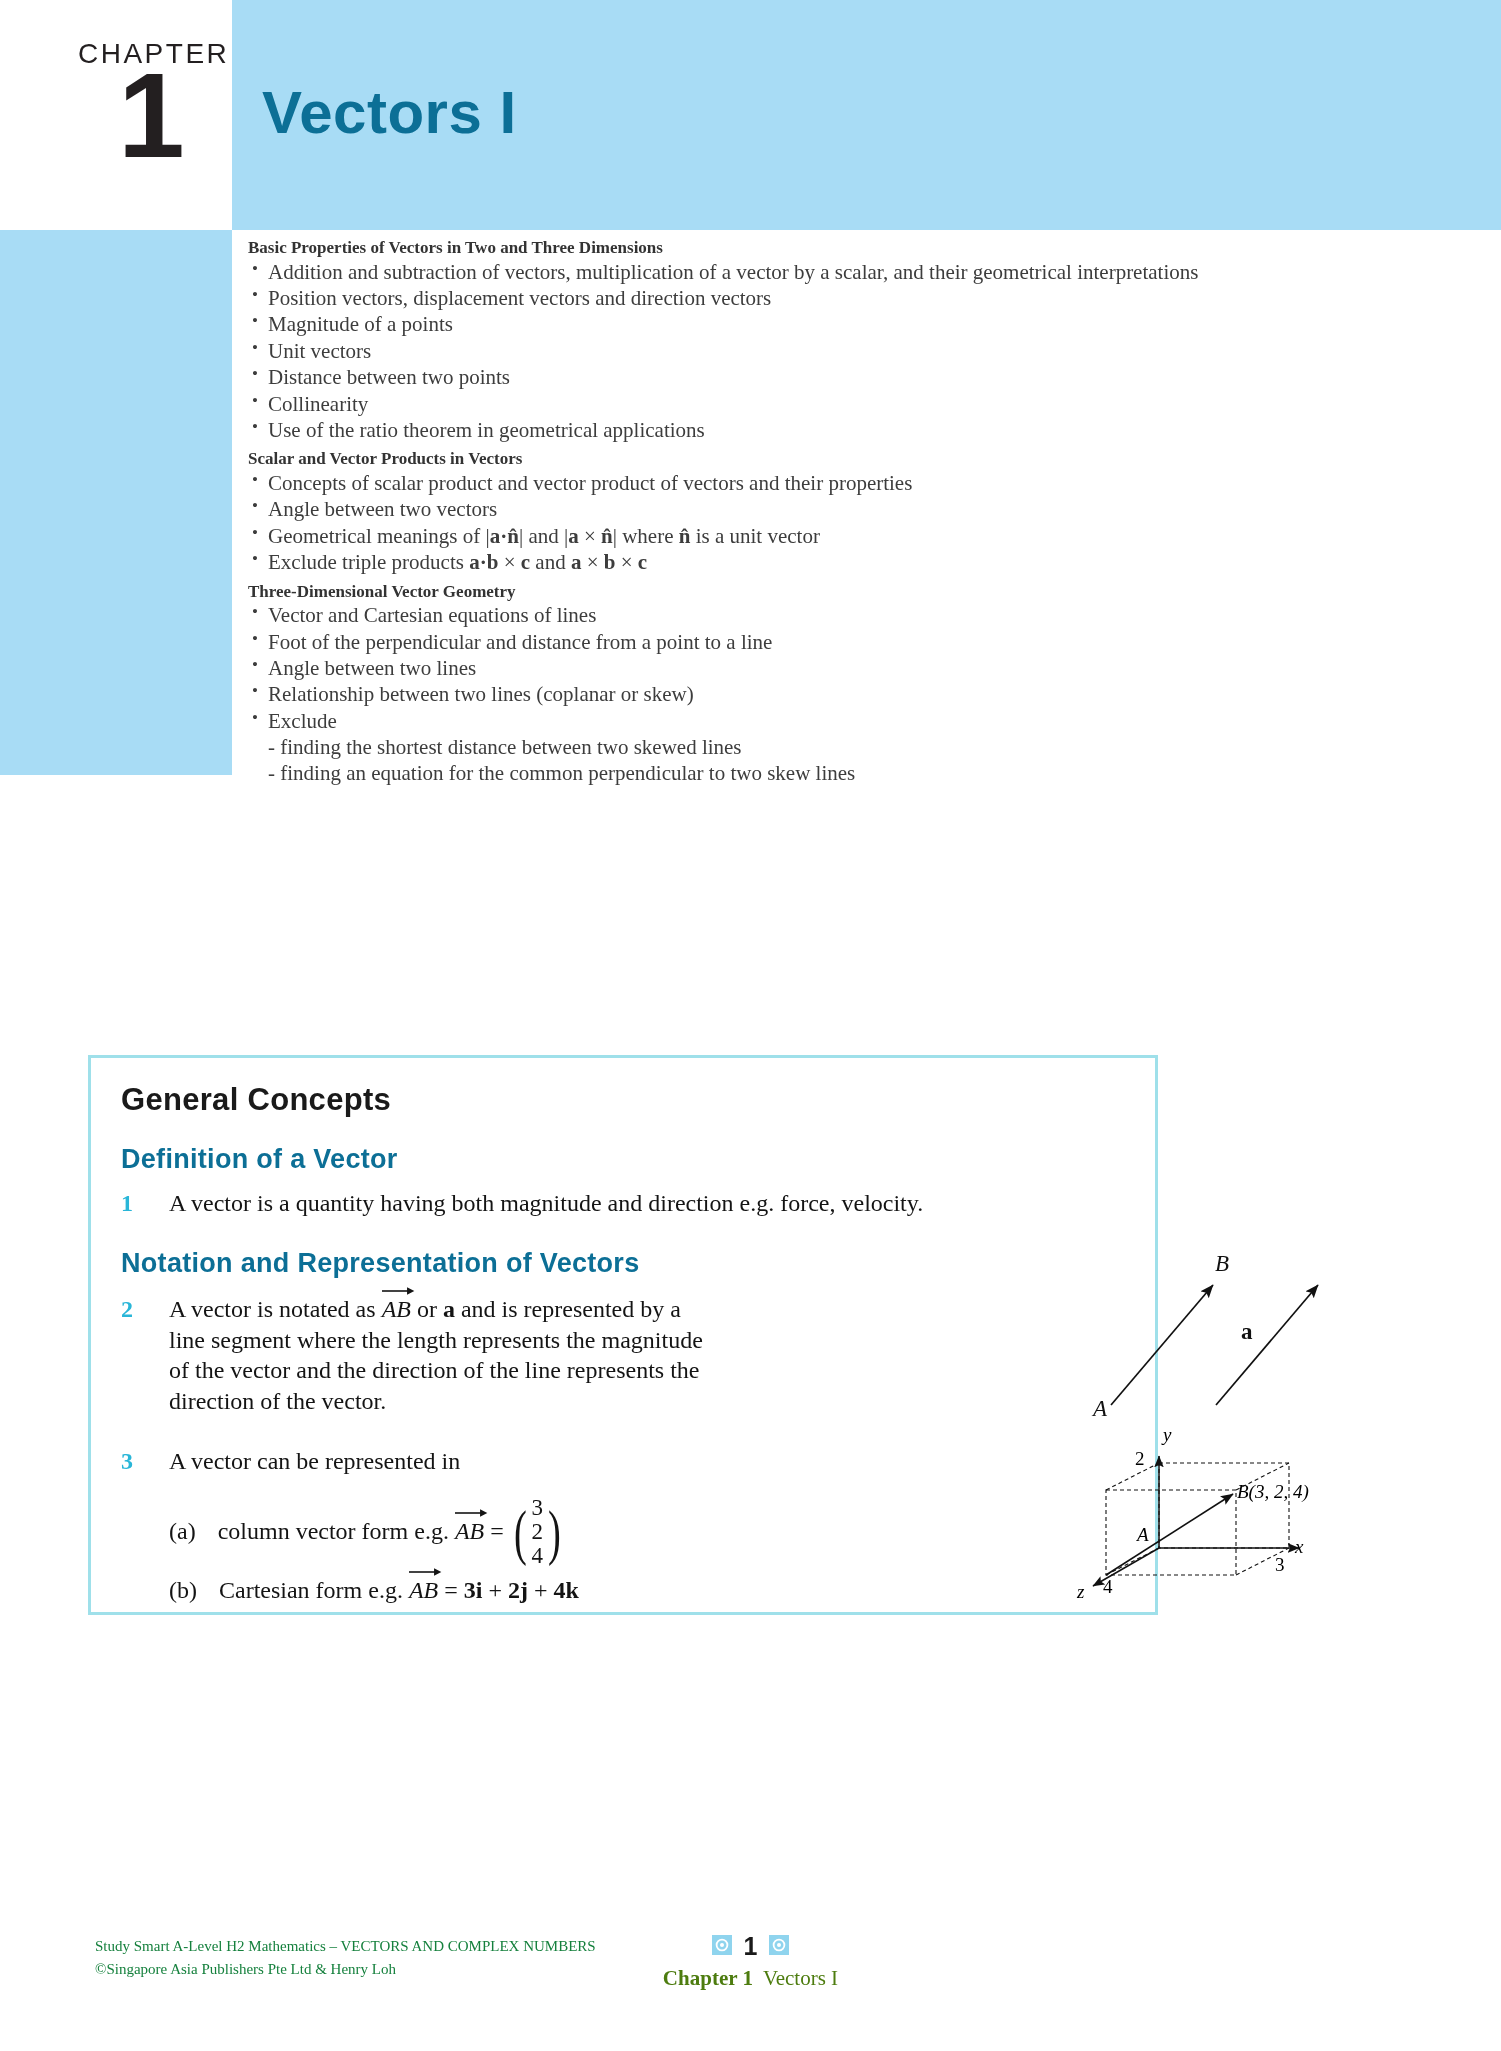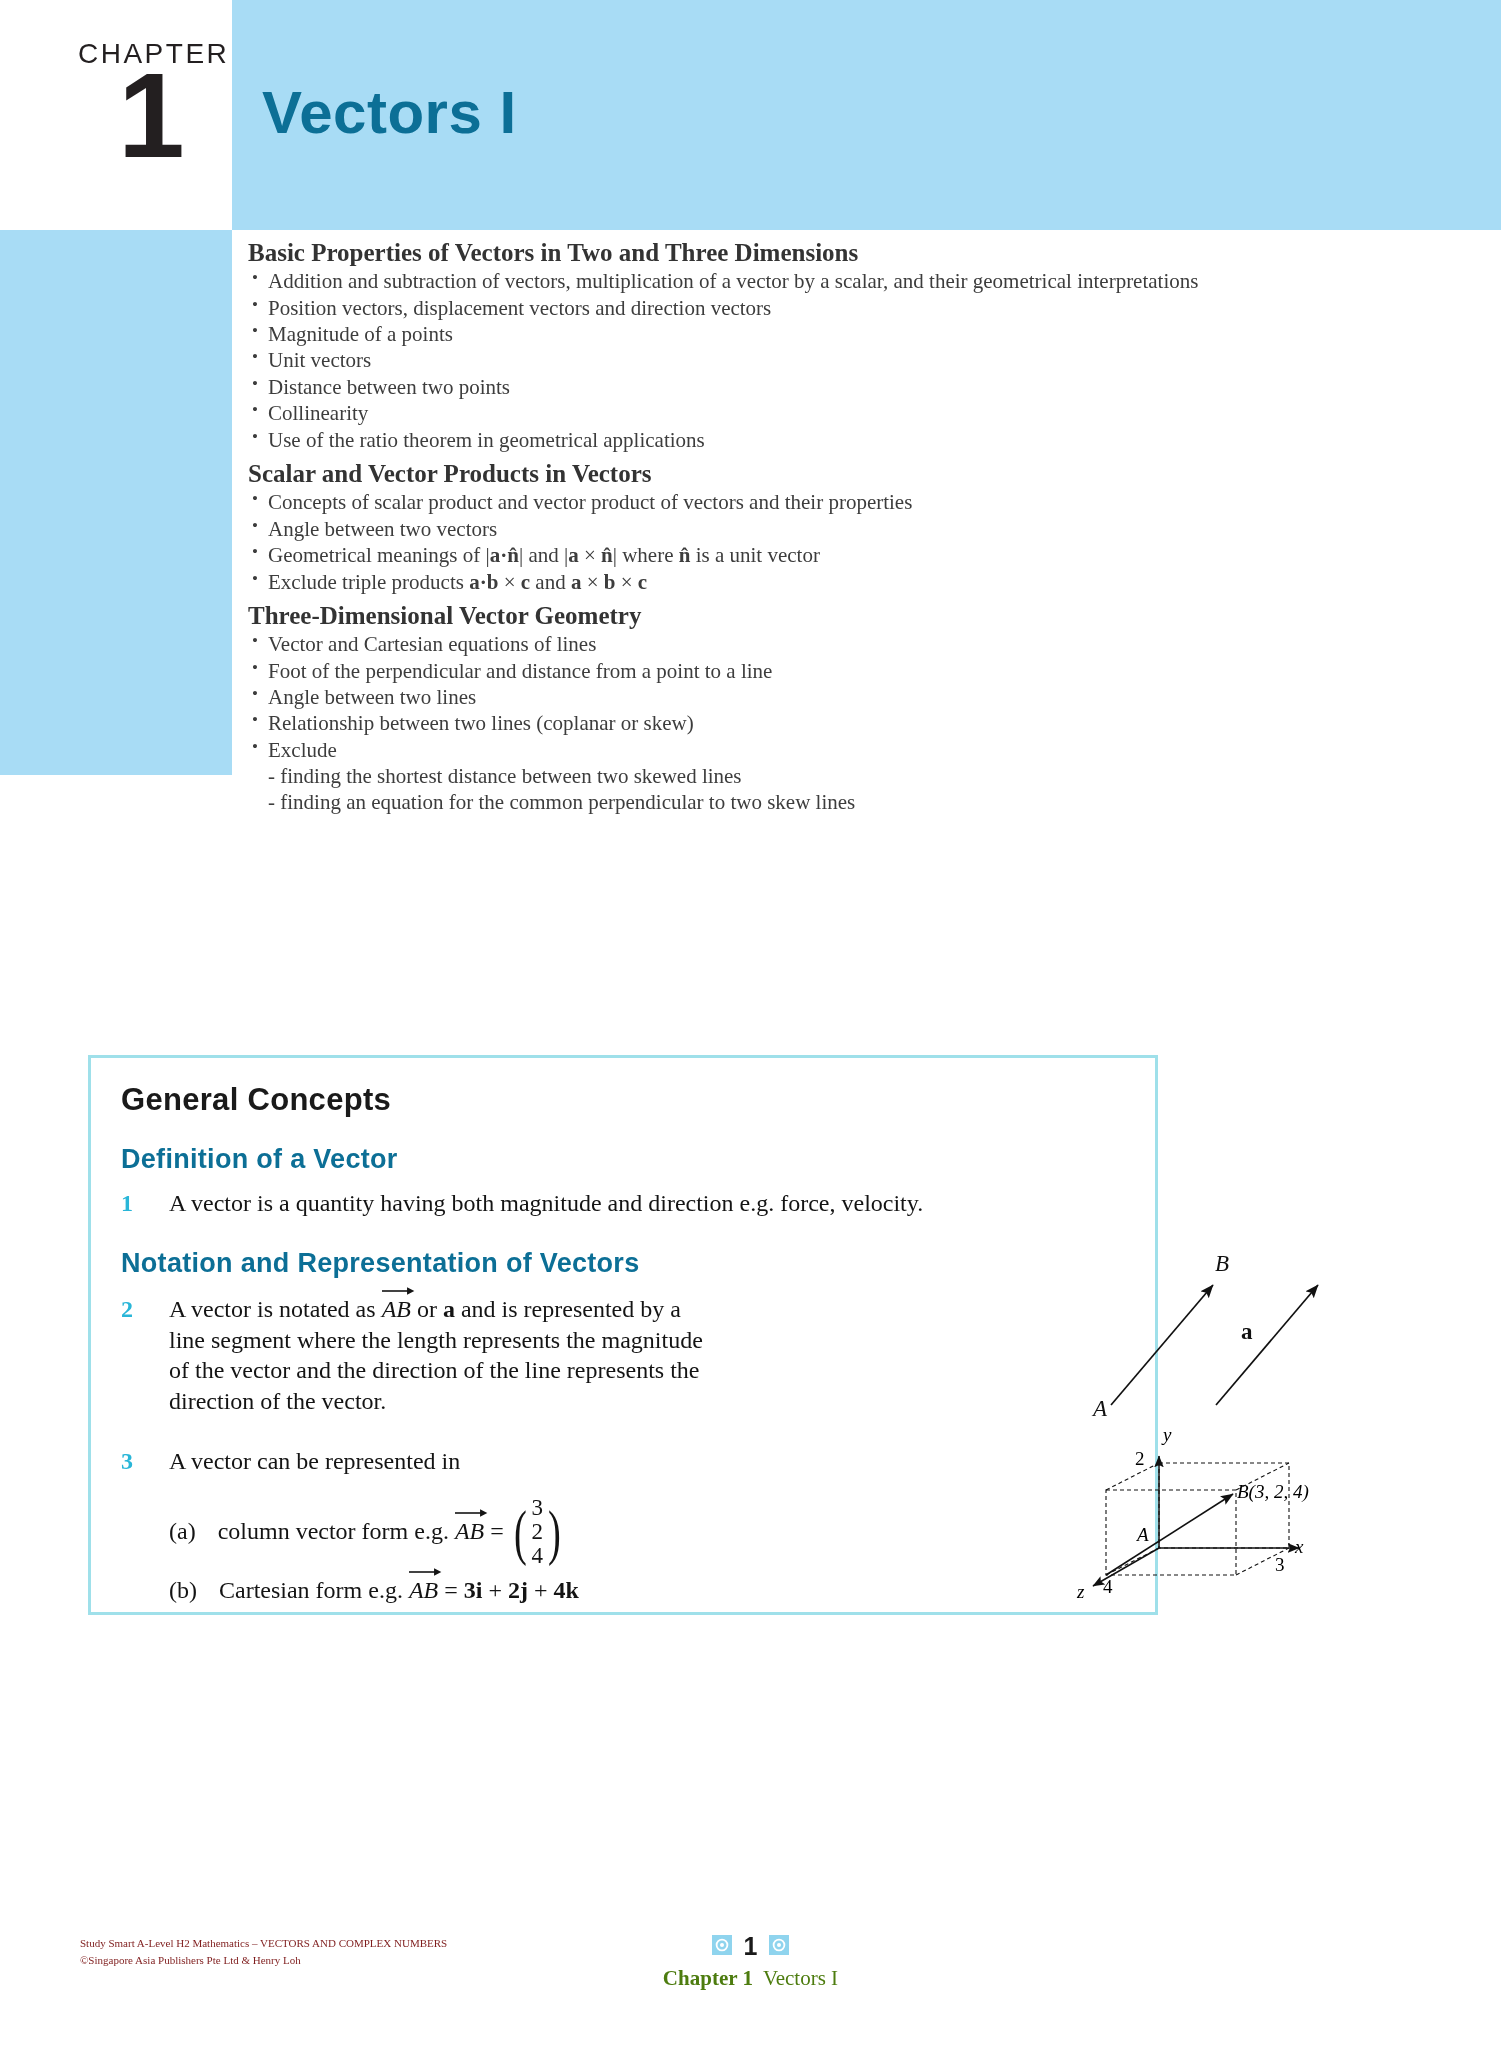--- a/index.html
+++ b/index.html
@@ -45,21 +45,21 @@
   }
   .syl-inner {
     position:absolute; left:232px; top:0; right:0; bottom:0;
     background:#ffffff;
   }
   .syl-content {
     position:absolute; left:16px; top:8px; right:24px;
     font-family:"Liberation Serif", serif;
     font-size:21px; color:#3d3d3d; line-height:1.21;
   }
-  .syl-h { font-weight:700; color:#333333; margin:6px 0 1px 0; font-size:25px; }
+  .syl-h { font-weight:700; color:#333333; margin:6px 0 1px 0; font-size:17px; }
   .syl-h.first { margin-top:0; }
   .syl-ul { list-style:none; margin:0; padding:0; }
   .syl-ul li {
     position:relative; padding-left:20px; margin:0 0 1px 0;
   }
   .syl-ul li::before {
     content:"\2022"; position:absolute; left:4px; top:-1px; font-size:17px;
   }
   .syl-sub { padding-left:20px; }
   .syl-sub div { margin:0; }
@@ -105,22 +105,22 @@
   .colvec {
     display:inline-flex; align-items:center; vertical-align:middle;
     position:relative; top:-2px;
   }
   .colvec .par { font-size:62px; line-height:0.62; font-family:"Liberation Serif", serif; transform:scaleX(0.62); }
   .colvec .vals { display:flex; flex-direction:column; align-items:center; font-size:23px; line-height:1.04; padding:0 1px; }
 
   
   .footer { position:absolute; left:0; top:1935px; width:1501px; height:90px; }
   .f-left {
-    position:absolute; left:80px; top:0;
-    font-family:"Liberation Serif", serif; font-size:11px; color:#7f1d1d; line-height:1.55;
+    position:absolute; left:95px; top:0;
+    font-family:"Liberation Serif", serif; font-size:15px; color:#15803d; line-height:1.55;
   }
   .f-center {
     position:absolute; left:0; right:0; top:-3px; text-align:center;
   }
   .pg-deco { display:inline-block; vertical-align:middle; }
   .pg-num {
     display:inline-block; vertical-align:middle;
     font-family:"Liberation Sans", sans-serif; font-size:25px; font-weight:700; color:#1a1a1a;
     margin:0 8px;
   }

